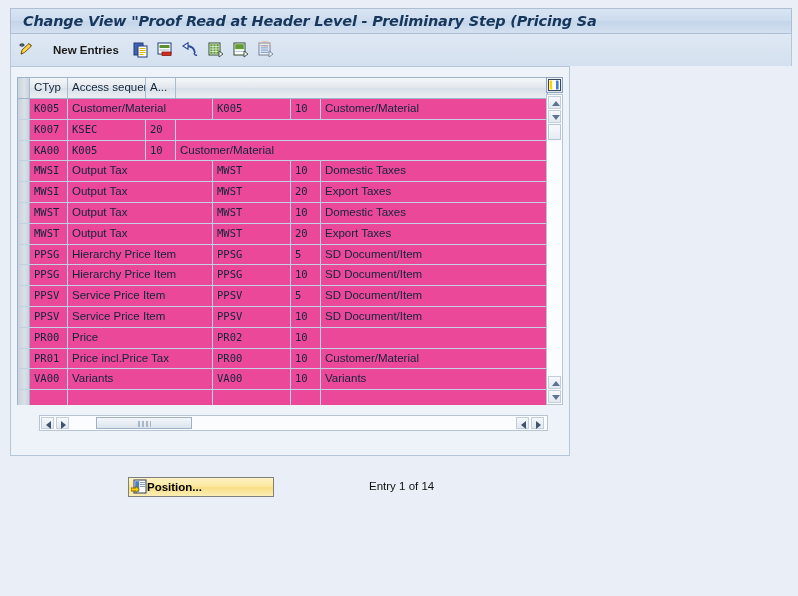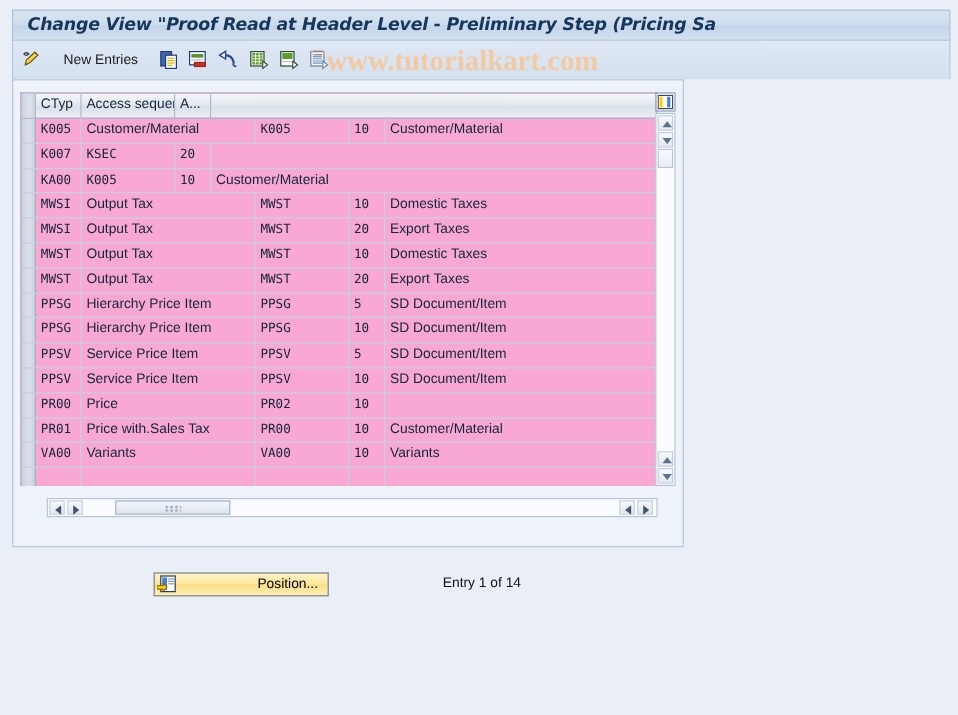--- a/index.html
+++ b/index.html
@@ -58,20 +58,21 @@
     border-right: 1px solid #b7c7da;
     box-sizing: border-box;
   }
   .tb-item {
     position: absolute;
     top: 4px;
     height: 24px;
     display: flex;
     align-items: center;
     cursor: default;
+    font-weight: bold;
   }
   .tb-label {
     font-size: 11.5px;
     color: #1a1a1a;
     white-space: nowrap;
   }
   .icon-box {
     width: 18px; height: 18px;
     position: relative;
     display: inline-block;
@@ -102,21 +103,21 @@
   
   #grid {
     position: absolute;
     left: 6px; top: 10px;
     width: 531px;
     height: 328px;
     box-sizing: border-box;
     border-top: 1px solid #9fb3c9;
     border-left: 1px solid #9fb3c9;
     border-right: 1px solid #9fb3c9;
-    background: #f9a8d4;
+    background: #ec4899;
     overflow: hidden;
   }
 
   .row {
     display: flex;
     height: 20.8px;
     box-sizing: border-box;
     border-bottom: 1px solid #c3d2e2;
   }
   .row.hdr {
@@ -238,23 +239,24 @@
     position: absolute;
     left: 128px; top: 477px;
     width: 146px; height: 20px;
     background: linear-gradient(to bottom,#fdf2c4 0%, #fbe79b 50%, #f7dd83 51%, #fdeeb5 100%);
     border: 1px solid #7f7f7f;
     box-sizing: border-box;
     cursor: pointer;
     display: flex; align-items: center;
   }
   #pos-label {
-    flex: 1; text-align: right;
+    flex: 1; text-align: left;
     font-size: 11.5px; color: #000;
     padding-right: 8px;
+    font-weight: bold;
   }
   #entry-count {
     position: absolute;
     left: 345px; top: 480px;
     font-size: 11.5px;
     color: #111;
     white-space: nowrap;
     padding-left: 24px;
   }
 </style>
@@ -346,21 +348,20 @@
         <svg width="18" height="18" viewBox="0 0 18 18">
           <rect x="2" y="2" width="11" height="12" fill="#ffffff" stroke="#4a5a70" stroke-width="1"></rect>
           <path d="M3.6 4.4 h7.8 M3.6 6.2 h7.8 M3.6 8 h7.8 M3.6 9.8 h7.8 M3.6 11.6 h7.8" stroke="#4b78b8" stroke-width=".9"></path>
           <path d="M12 10 L16 13 L12 16 z" fill="#ffffff" stroke="#4a5a70" stroke-width=".9"></path>
           <ellipse cx="8" cy="3" rx="5.5" ry="2.4" fill="none" stroke="#e0a98a" stroke-width=".9"></ellipse>
         </svg>
       </span>
     </div>
   </div>
 
-  <div id="watermark">www.tutorialkart.com</div>
 
   <div id="table-panel">
 
     <div id="grid">
 
     <div class="row hdr">
           <div class="cell c-sel"></div>
           <div class="cell c-ctyp">CTyp</div>
           <div class="cell c-acseq">Access sequence</div>
           <div class="cell c-a">A...</div>
@@ -453,21 +454,21 @@
         <div class="row">
           <div class="cell c-sel"></div>
           <div class="cell c-ctyp">PR00</div>
           <div class="cell c-cond">Price</div>
           <div class="cell c-acseq">PR02</div>
           <div class="cell c-a">10</div>
         </div>
         <div class="row">
           <div class="cell c-sel"></div>
           <div class="cell c-ctyp">PR01</div>
-          <div class="cell c-cond">Price with.Sales Tax</div>
+          <div class="cell c-cond">Price incl.Price Tax</div>
           <div class="cell c-acseq">PR00</div>
           <div class="cell c-a">10</div>
           <div class="cell c-acc">Customer/Material</div>
         </div>
         <div class="row">
           <div class="cell c-sel"></div>
           <div class="cell c-ctyp">VA00</div>
           <div class="cell c-cond">Variants</div>
           <div class="cell c-acseq">VA00</div>
           <div class="cell c-a">10</div>

